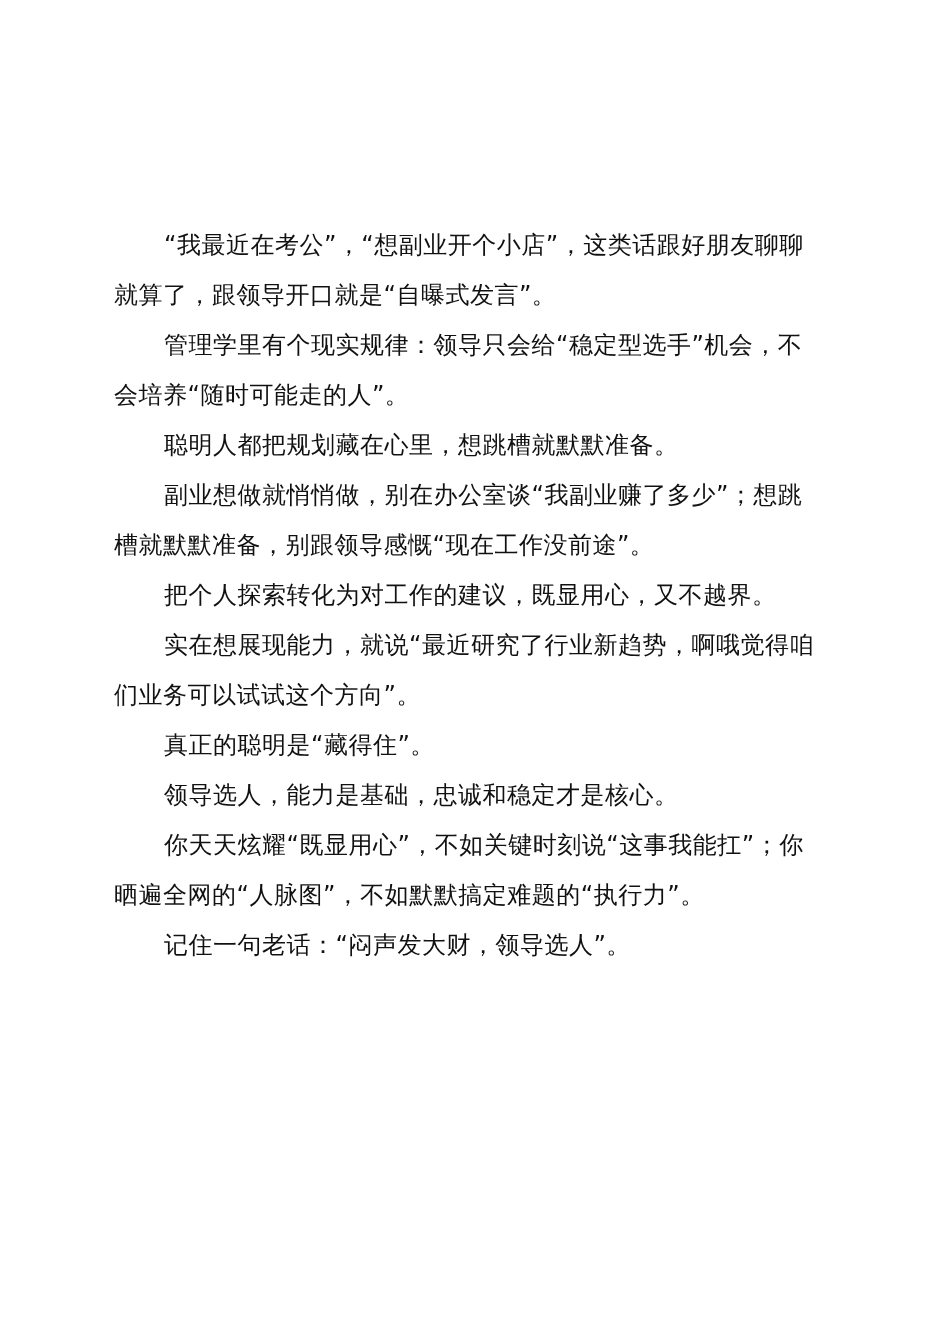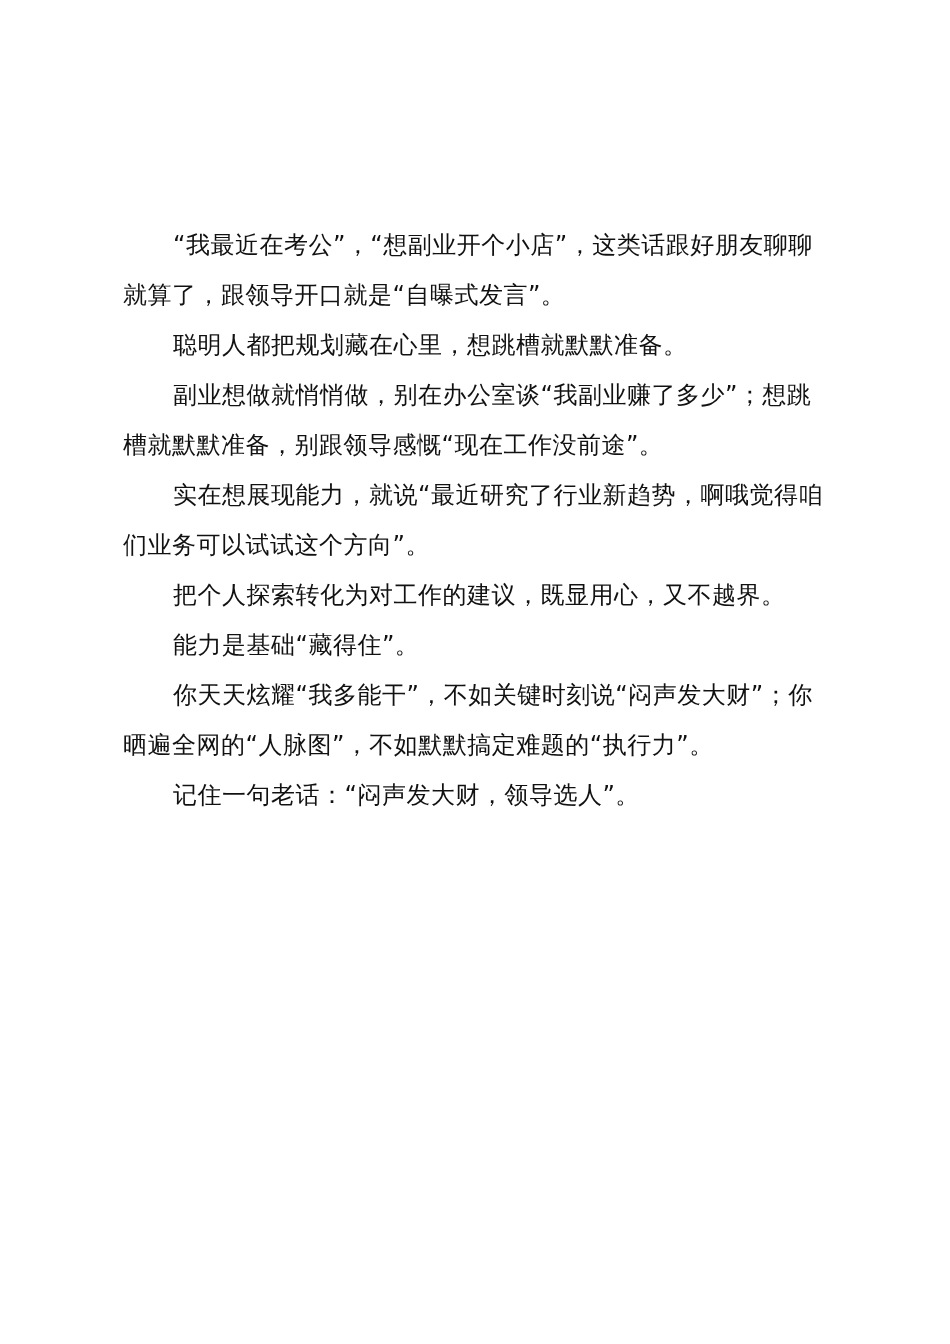--- a/index.html
+++ b/index.html
@@ -10,40 +10,42 @@
     body {
       width: 950px;
       height: 1344px;
       position: relative;
       overflow: hidden;
       font-family: "DejaVu Sans", "Liberation Sans", sans-serif;
       color: #111111;
     }
     .page {
       position: absolute;
-      left: 123px;
+      left: 114px;
       top: 220px;
       width: 706px;
     }
     .para {
       margin: 0;
       font-size: 24px;
       line-height: 50px;
       text-indent: 50px;
       letter-spacing: 0.5px;
       white-space: normal;
       word-break: break-all;
       text-align: left;
     }
   </style>
 </head>
 <body>
 
 <div class="page">
   <p class="para">“我最近在考公”，“想副业开个小店”，这类话跟好朋友聊聊就算了，跟领导开口就是“自曝式发言”。</p>
+  <p class="para">管理学里有个现实规律：领导只会给“稳定型选手”机会，不会培养“随时可能走的人”。</p>
   <p class="para">聪明人都把规划藏在心里，想跳槽就默默准备。</p>
   <p class="para">副业想做就悄悄做，别在办公室谈“我副业赚了多少”；想跳槽就默默准备，别跟领导感慨“现在工作没前途”。</p>
+  <p class="para">把个人探索转化为对工作的建议，既显用心，又不越界。</p>
   <p class="para">实在想展现能力，就说“最近研究了行业新趋势，啊哦觉得咱们业务可以试试这个方向”。</p>
-  <p class="para">把个人探索转化为对工作的建议，既显用心，又不越界。</p>
-  <p class="para">能力是基础“藏得住”。</p>
-  <p class="para">你天天炫耀“我多能干”，不如关键时刻说“闷声发大财”；你晒遍全网的“人脉图”，不如默默搞定难题的“执行力”。</p>
+  <p class="para">真正的聪明是“藏得住”。</p>
+  <p class="para">领导选人，能力是基础，忠诚和稳定才是核心。</p>
+  <p class="para">你天天炫耀“既显用心”，不如关键时刻说“这事我能扛”；你晒遍全网的“人脉图”，不如默默搞定难题的“执行力”。</p>
   <p class="para">记住一句老话：“闷声发大财，领导选人”。</p>
 </div>
 
 </body></html>

